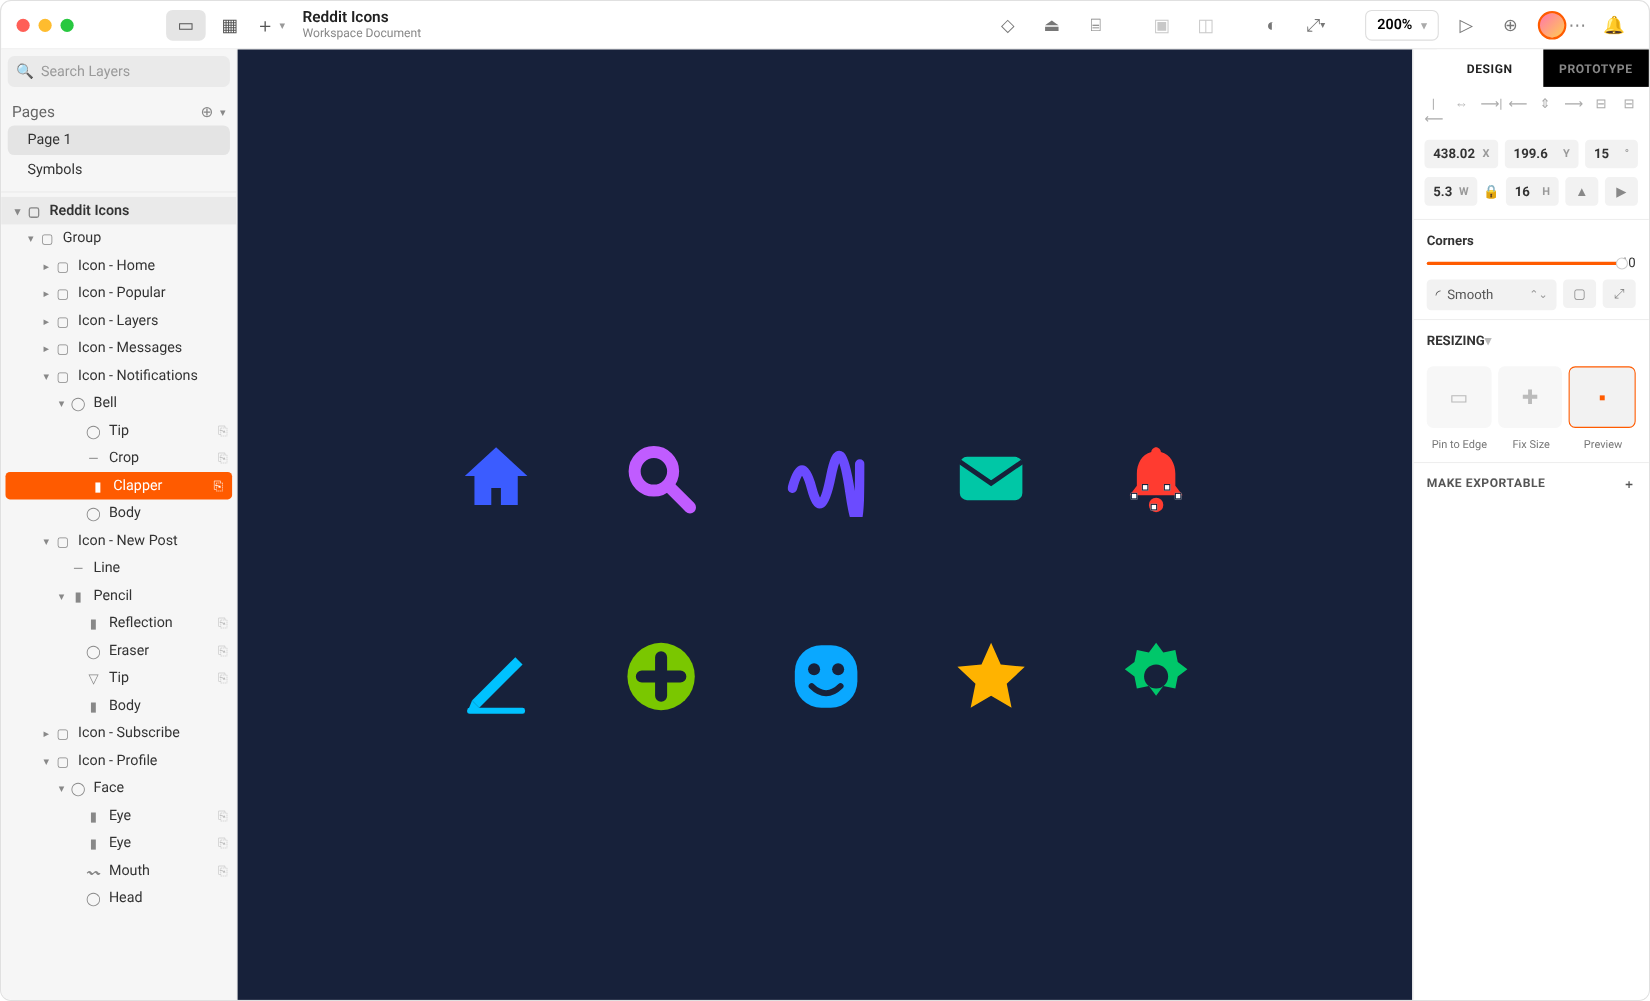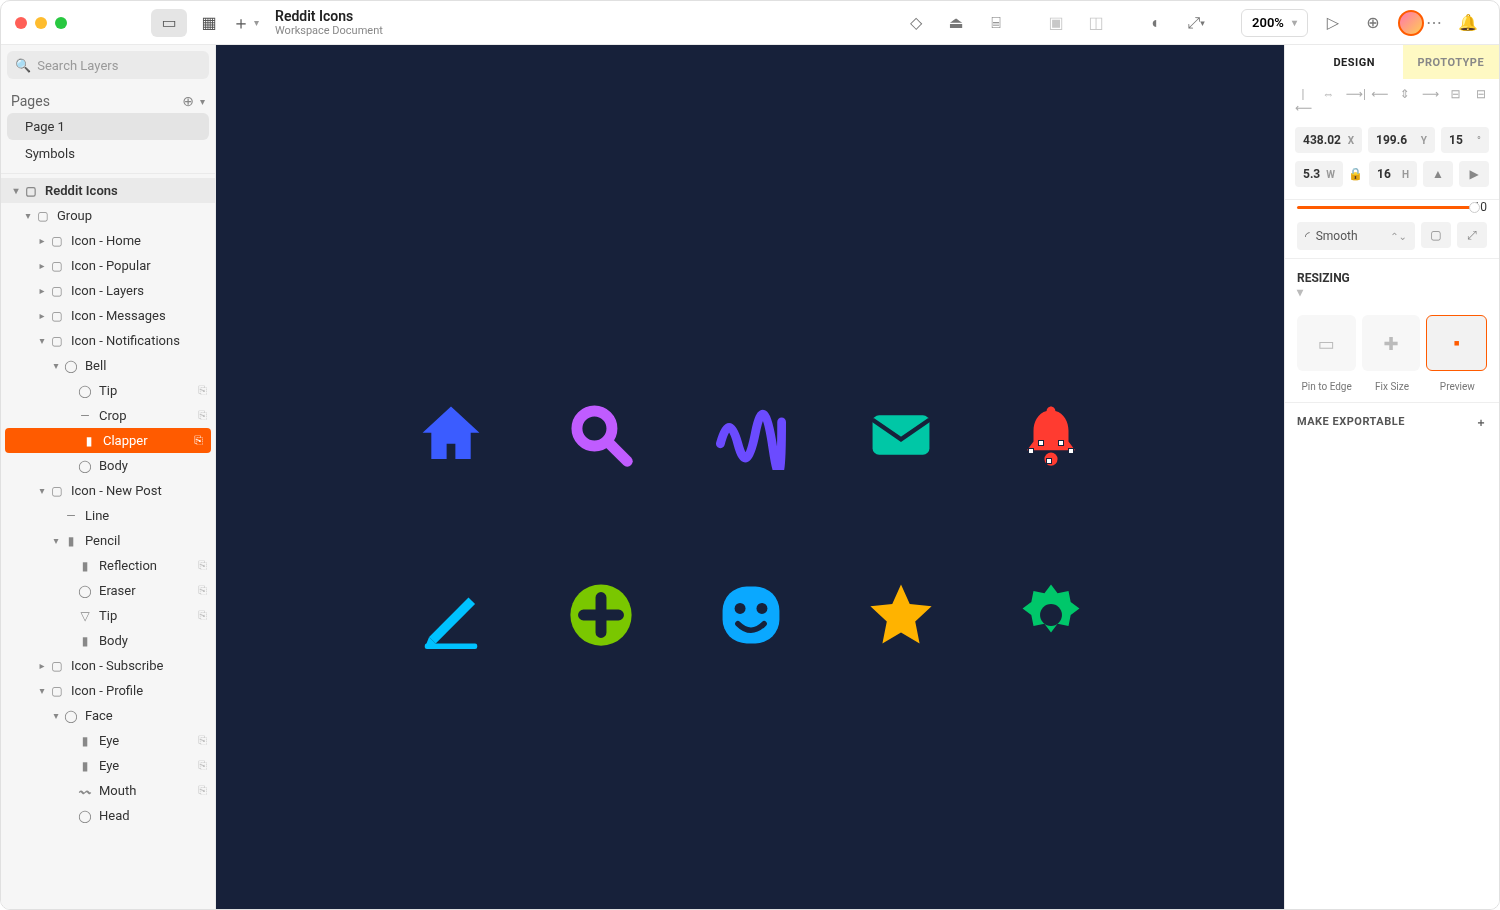--- a/index.html
+++ b/index.html
@@ -43,21 +43,21 @@
 .tb-sep { width:10px; }
 
 
 .canvas { position:absolute; top:44px; left:215px; right:215px; bottom:0; background:#17213a; overflow:hidden; }
 .icon-grid { position:absolute; top:300px; left:160px; display:grid; grid-template-columns:repeat(5,150px); grid-template-rows:repeat(2,180px); justify-items:center; align-items:center; }
 .big-icon { width:70px; height:70px; position:relative; }
 
 
 .inspector { position:absolute; top:44px; right:0; width:215px; bottom:0; border-left:1px solid #eaeaea; background:#fff; font-size:12px; color:#333;}
 .tabs { display:flex; height:34px;padding-left:21px; }
-.tab { flex:1; display:flex; align-items:center; justify-content:center; font-size:11px; font-weight:700; letter-spacing:0.5px; color:#888; background:#fef9c3;}
+.tab { flex:1; display:flex; align-items:center; justify-content:center; font-size:11px; font-weight:700; letter-spacing:0.5px; color:#888; background:#000000;}
 .tab.active { background:#fff; color:#222; }
 .align-row { display:flex; justify-content:space-between; padding:8px 10px; color:#aaa; }
 .align-row span { width:16px; text-align:center; }
 .field-row { display:flex; gap:6px; padding:4px 10px; }
 .field { flex:1; background:#f2f2f2; border-radius:4px; height:26px; display:flex; align-items:center; padding:0 8px; justify-content:space-between;font-weight:bold;}
 .field .lab{ color:#999; font-size:10px;}
 .small-btn { width:30px; height:26px; background:#f2f2f2; border-radius:4px; display:flex; align-items:center; justify-content:center; color:#888;}
 .section-title { font-size:12px; font-weight:700; padding:12px 12px 6px 12px;}
 .slider { display:flex; align-items:center; padding:0 12px; }
 .slider-track { flex:1; height:3px; background:#ff5b00; position:relative; border-radius:2px;}
@@ -382,39 +382,40 @@
       </div>
     <div style="width:14px;display:flex;align-items:center;justify-content:center;color:#bbb;">🔒</div>
     <div class="field">
         <span>16</span>
         <span class="lab">H</span>
       </div>
     <div class="small-btn">▲</div>
     <div class="small-btn">▶</div>
   </div>
   <hr class="insp">
+  <div class="section-title">Corners</div>
   <div class="slider">
     <div class="slider-track">
         <div class="slider-knob"></div>
       </div>
     <span>10</span>
   </div>
   <div class="select">
     <div class="sel-main">
       <span style="display:flex;gap:6px;align-items:center;">
           <span>◜</span>
           <span>Smooth</span>
         </span>
       <span style="font-size:10px;color:#999;">⌃⌄</span>
     </div>
     <div class="small-btn">▢</div>
     <div class="small-btn">⤢</div>
   </div>
   <hr class="insp">
-  <div class="section-title" style="display:flex;justify-content:flex-start;flex-direction:column;">
+  <div class="section-title" style="display:flex;justify-content:flex-start;">
     <span>RESIZING</span>
       <span style="color:#bbb;">▾</span>
   </div>
   <div class="resizing-row">
     <div class="resize-box">▭</div>
     <div class="resize-box">✚</div>
     <div class="resize-box active">
         <span style="color:#ff5b00;">▪</span>
       </div>
   </div>

